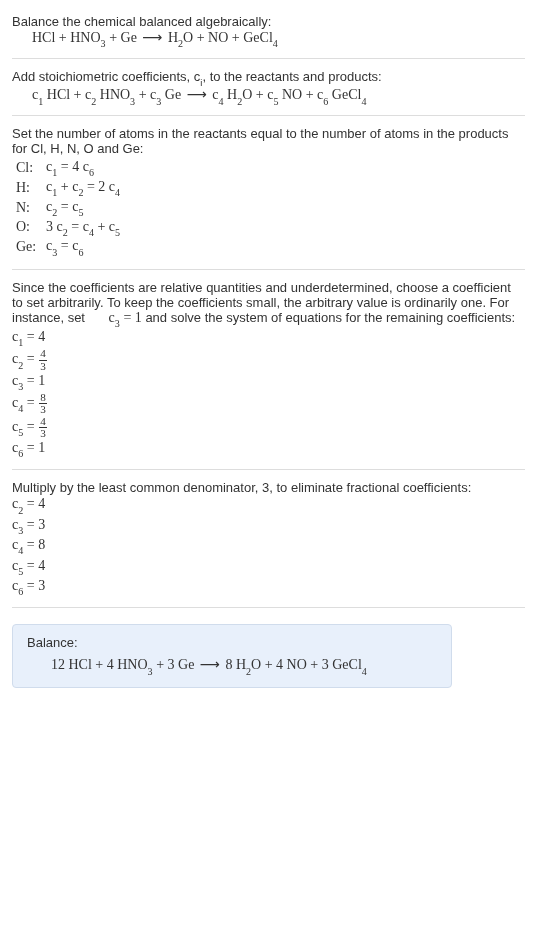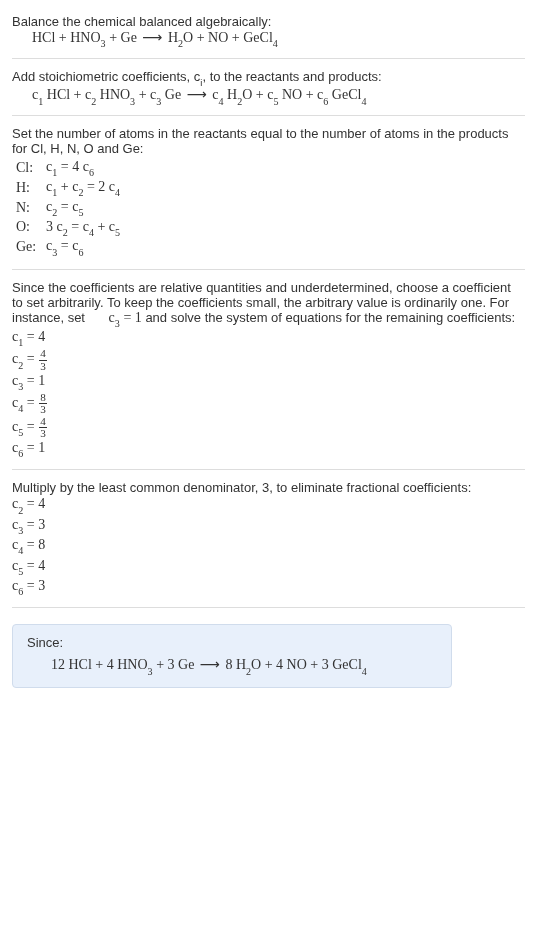--- a/index.html
+++ b/index.html
@@ -163,16 +163,16 @@
   <div class="coeff-line"><span class="ital">c</span><span class="sub">3</span> = 3</div>
   <div class="coeff-line"><span class="ital">c</span><span class="sub">4</span> = 8</div>
   <div class="coeff-line"><span class="ital">c</span><span class="sub">5</span> = 4</div>
   <div class="coeff-line"><span class="ital">c</span><span class="sub">6</span> = 3</div>
 </div>
 
 <hr class="divider">
 
 <div class="section">
   <div class="answer-box">
-    <div class="answer-label">Since:</div>
+    <div class="answer-label">Balance:</div>
     <div class="answer-eq">12 HCl + 4 HNO<span class="sub">3</span> + 3 Ge <span class="arrow">⟶</span> 8 H<span class="sub">2</span>O + 4 NO + 3 GeCl<span class="sub">4</span></div>
   </div>
 </div>
 
 </body></html>

